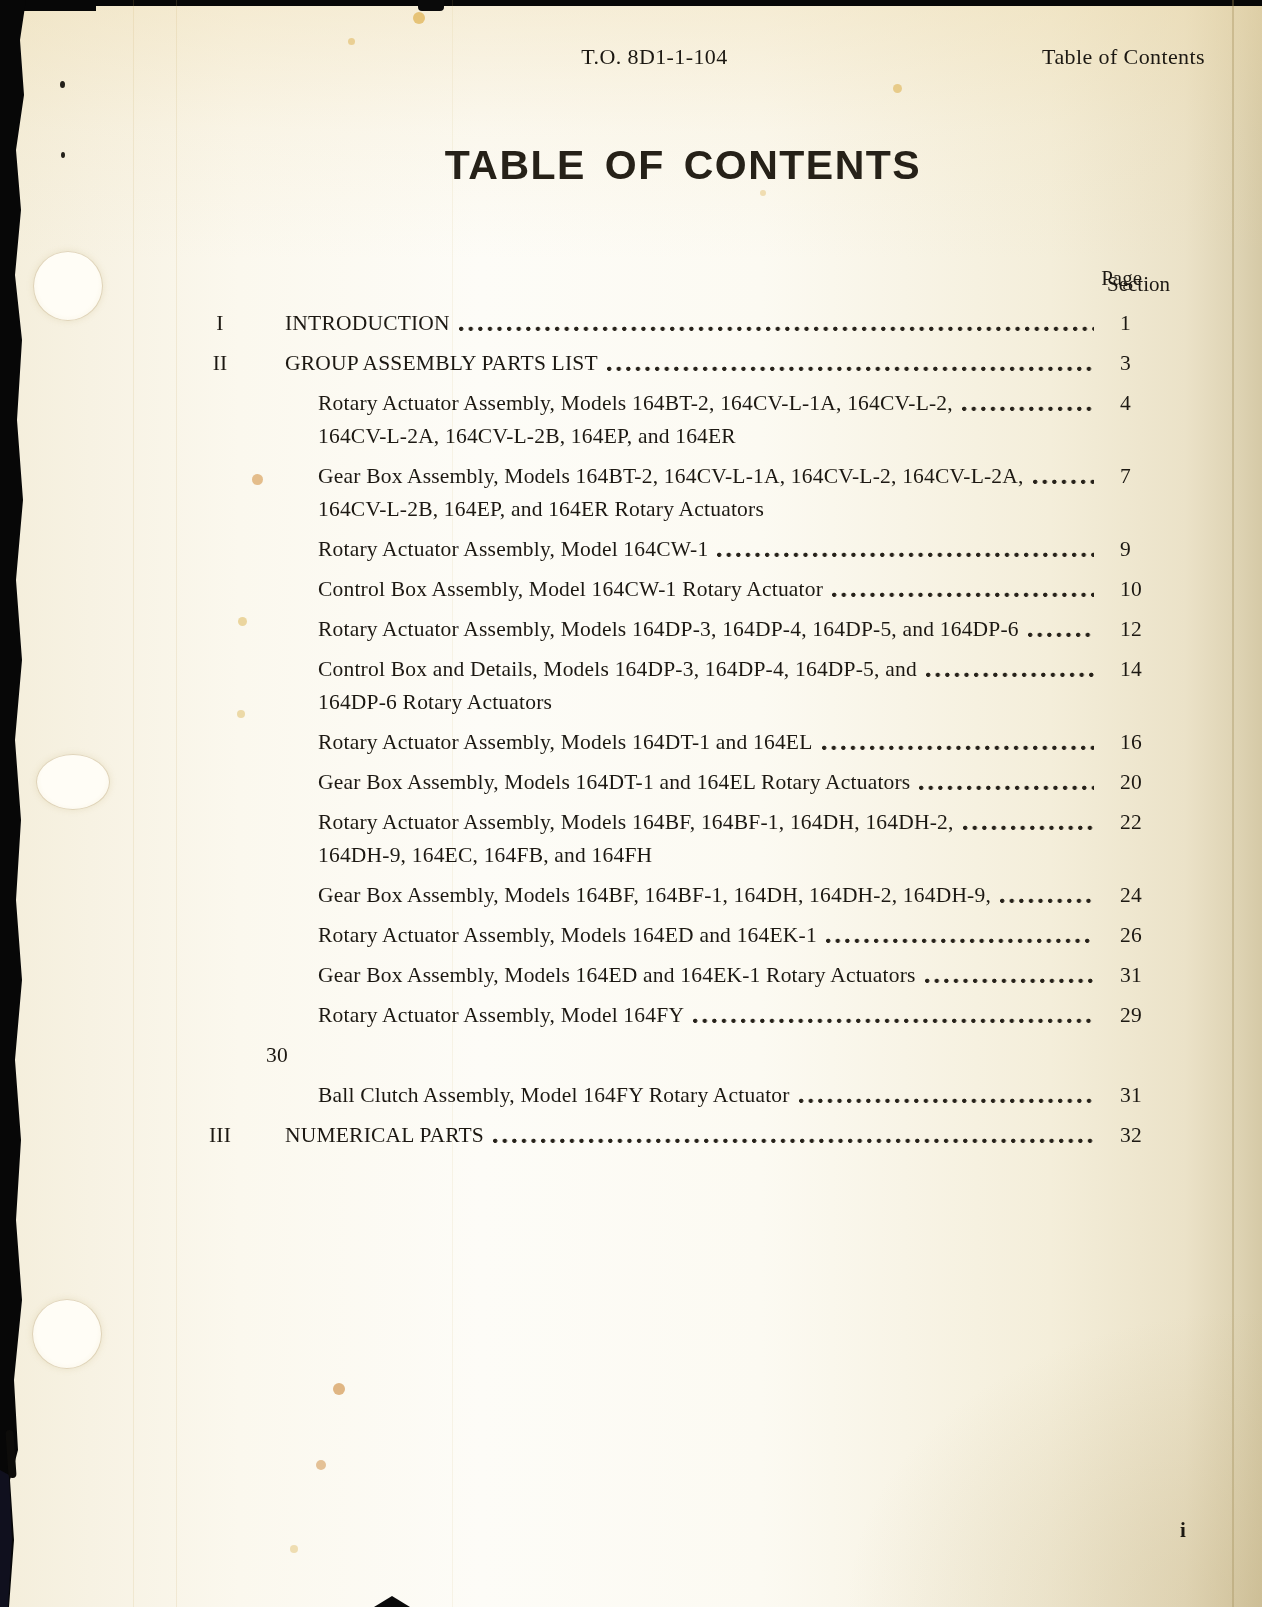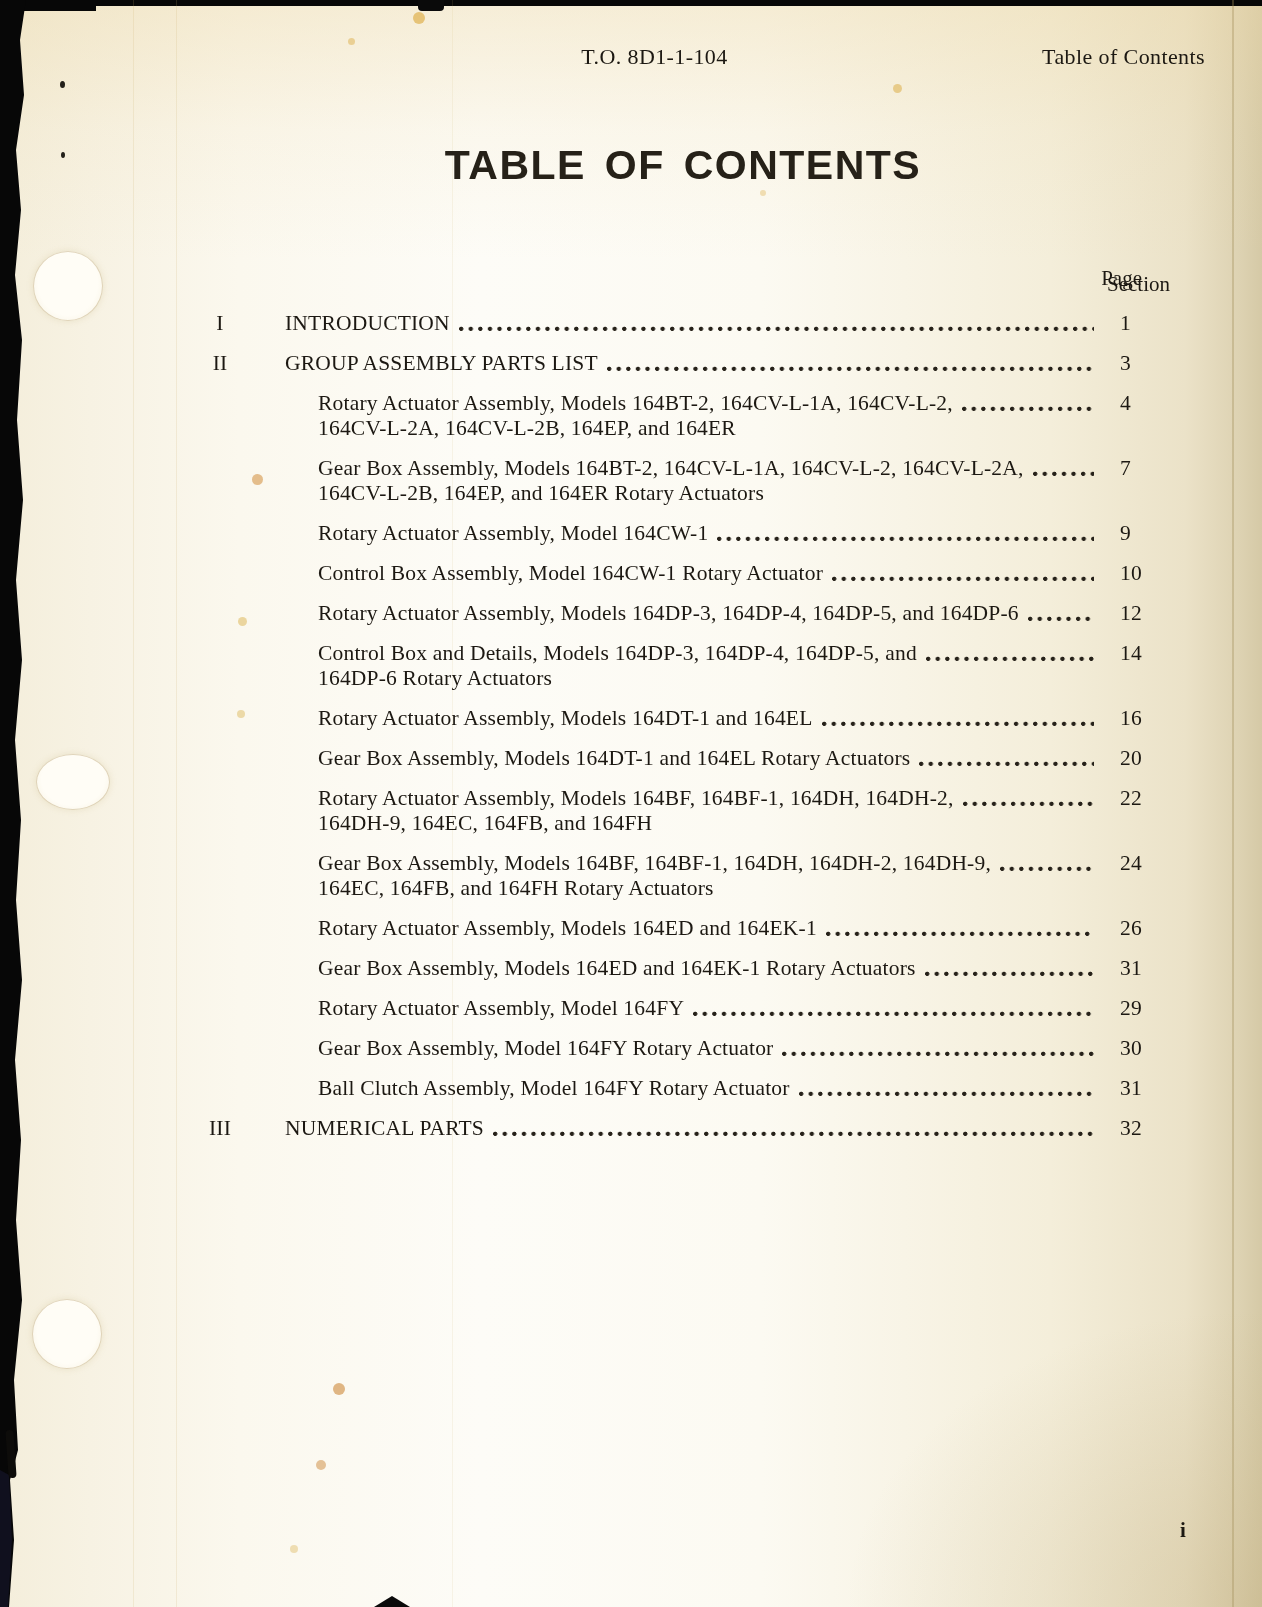--- a/index.html
+++ b/index.html
@@ -70,21 +70,21 @@
   .col-body{flex:1;margin-left:41px;min-width:0;}
   .toc-row.sub .col-body{padding-left:33px;}
   .line1{display:flex;align-items:baseline;}
   .line1 .txt{white-space:nowrap;}
   .leader{
     flex:1;min-width:14px;height:6px;align-self:flex-end;
     margin:0 4px 3px 9px;
     background-image:radial-gradient(circle at 2.2px 2.8px, #262119 1.8px, rgba(0,0,0,0) 2.5px);
     background-size:9.6px 6px;background-repeat:repeat-x;background-position:left bottom;
   }
-  .line2{margin-top:2px;}
+  .line2{margin-top:10px;}
   .col-page{flex:none;width:72px;padding-left:22px;box-sizing:border-box;}
   .footer-page{
     position:absolute;left:1180px;top:1518px;
     font-size:21px;font-weight:bold;color:#1c1812;
   }
 </style>
 </head>
 <body>
 
 <div class="paper"></div>
@@ -257,21 +257,20 @@
     </div>
     <div class="col-page">22</div>
   </div>
     <div class="toc-row sub">
     <div class="col-section"></div>
     <div class="col-body">
       <div class="line1">
         <span class="txt">Gear Box Assembly, Models 164BF, 164BF-1, 164DH, 164DH-2, 164DH-9,</span>
         <span class="leader"></span>
       </div>
-      <div class="line2">164EC, 164FB, and 164FH Rotary Actuators</div>
     </div>
     <div class="col-page">24</div>
   </div>
     <div class="toc-row sub">
     <div class="col-section"></div>
     <div class="col-body">
       <div class="line1">
         <span class="txt">Rotary Actuator Assembly, Models 164ED and 164EK-1</span>
         <span class="leader"></span>
       </div>
@@ -296,27 +295,20 @@
       <div class="line1">
         <span class="txt">Rotary Actuator Assembly, Model 164FY</span>
         <span class="leader"></span>
       </div>
 
     </div>
     <div class="col-page">29</div>
   </div>
     <div class="toc-row sub">
     <div class="col-section"></div>
-    <div class="col-body">
-      <div class="line1">
-        <span class="txt">Gear Box Assembly, Model 164FY Rotary Actuator</span>
-        <span class="leader"></span>
-      </div>
-
-    </div>
     <div class="col-page">30</div>
   </div>
     <div class="toc-row sub">
     <div class="col-section"></div>
     <div class="col-body">
       <div class="line1">
         <span class="txt">Ball Clutch Assembly, Model 164FY Rotary Actuator</span>
         <span class="leader"></span>
       </div>
 

